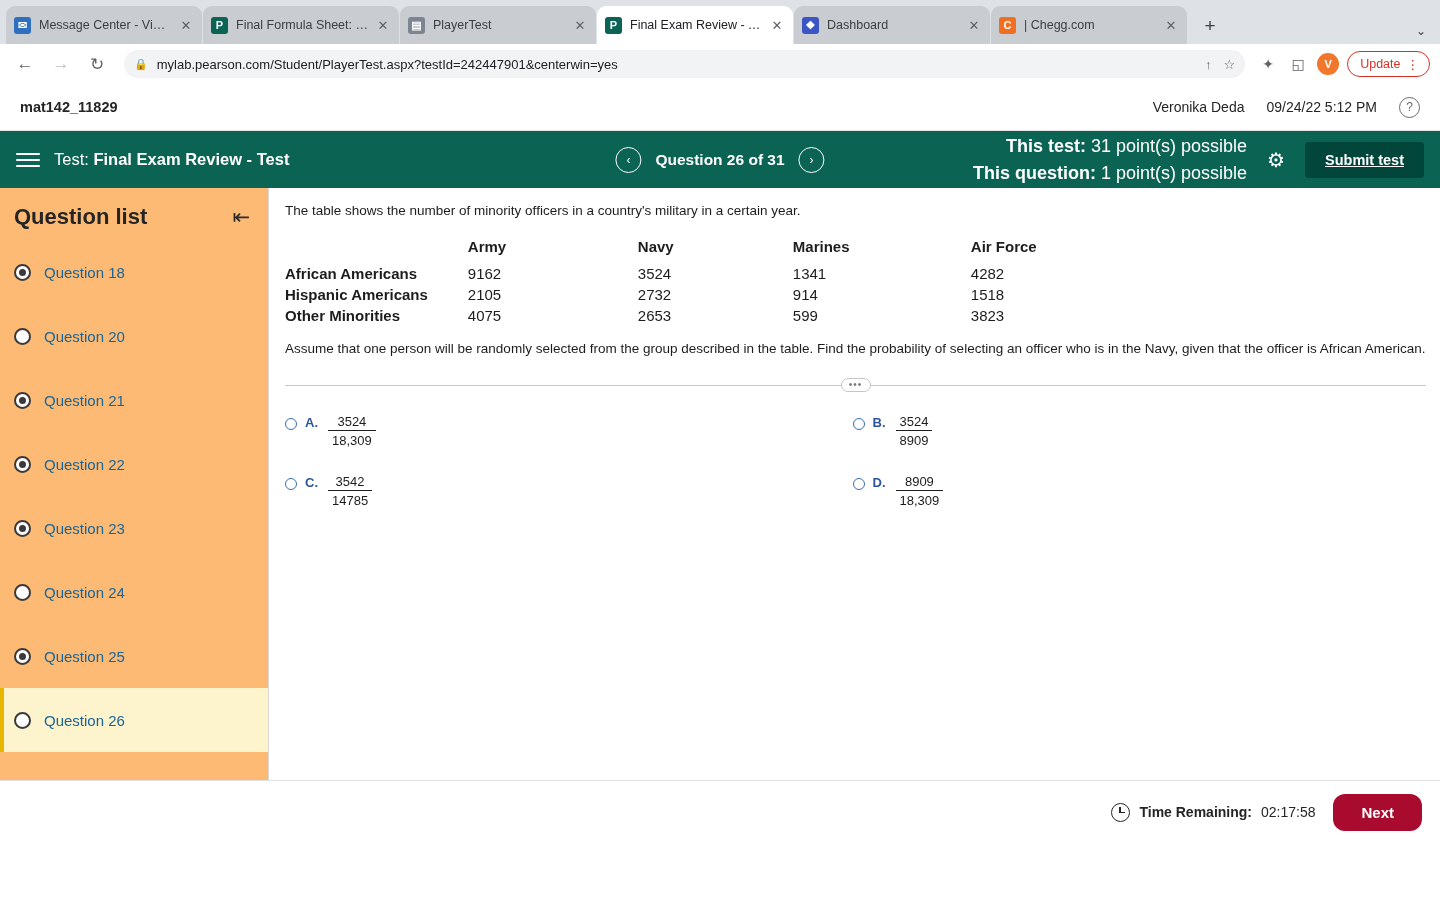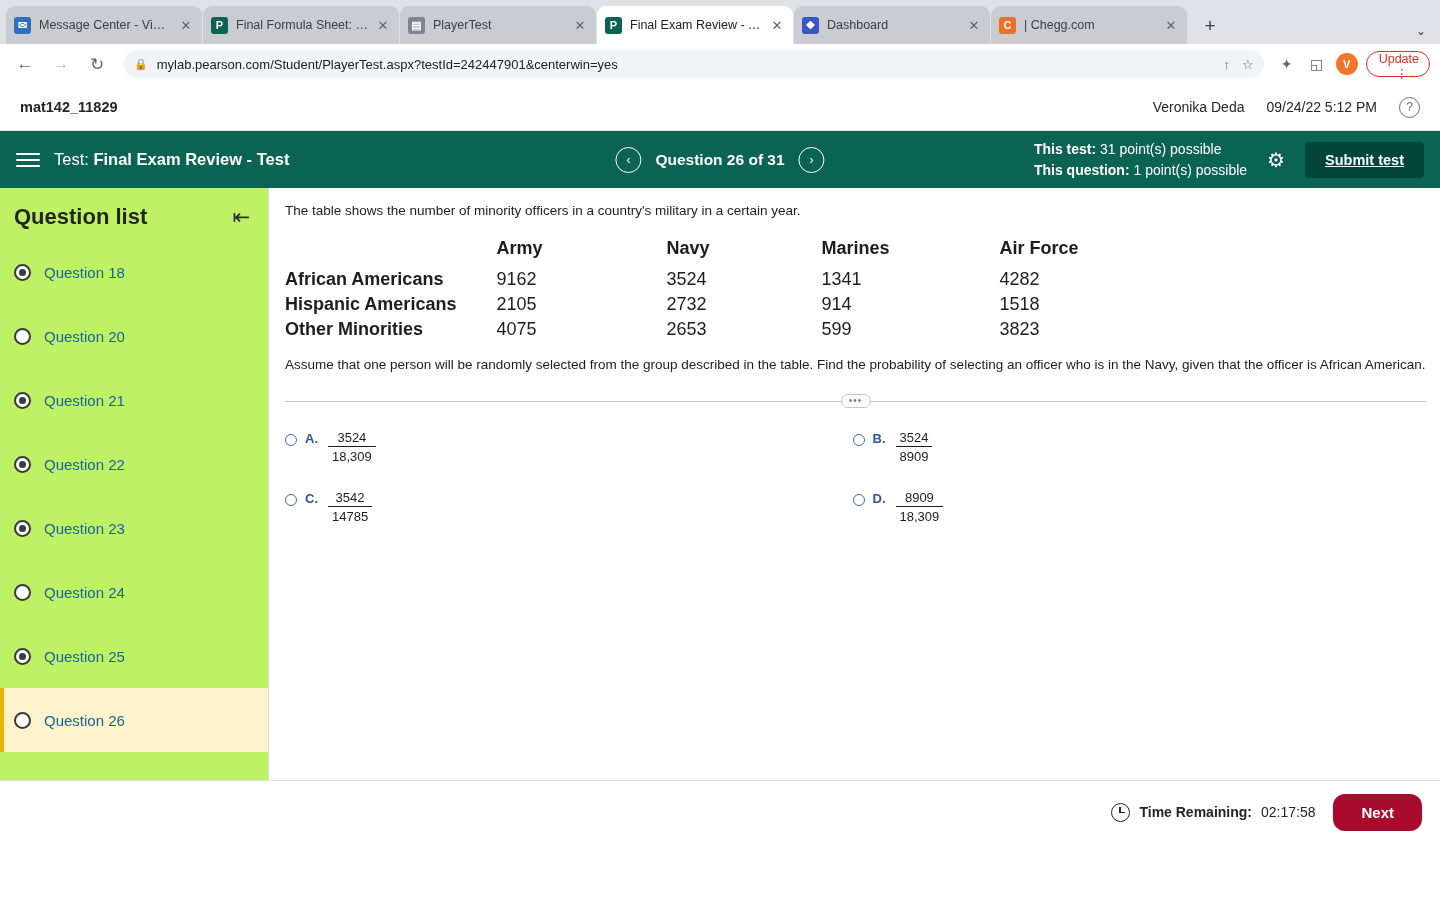--- a/index.html
+++ b/index.html
@@ -125,21 +125,20 @@
   .update-btn {
     height: 26px;
     border: 1px solid #d93025;
     color: #d93025;
     border-radius: 13px;
     display: flex; align-items: center;
     padding: 0 10px 0 12px;
     font-size: 12.5px;
     margin-left: 8px;
     white-space: nowrap;
-    flex-direction: column;
   }
   .update-btn .kebab { margin-left: 6px; letter-spacing: 0px; }
 
   
   .pearson-topbar {
     height: 47px;
     background: #ffffff;
     border-bottom: 1px solid #e3e3e3;
     display: flex;
     align-items: center;
@@ -201,21 +200,21 @@
     font-size: 12px;
     color: #fff;
   }
   .q-label { font-size: 15.5px; font-weight: bold; }
   .test-bar-right {
     margin-left: auto;
     display: flex;
     align-items: center;
     gap: 20px;
   }
-  .points-block { font-size: 14px; line-height: 1.45; }
+  .points-block { font-size: 18px; line-height: 1.45; text-align: right; }
   .points-block b { font-weight: bold; }
   .gear { font-size: 20px; color: #fff; }
   .submit-btn {
     background: #02453a;
     color: #fff;
     font-size: 14.5px;
     font-weight: bold;
     padding: 10px 20px;
     border-radius: 4px;
     white-space: nowrap;
@@ -225,21 +224,21 @@
   
   .content-wrap {
     display: flex;
     height: 592px;
     position: relative;
   }
   .qlist {
     width: 269px;
     flex: 0 0 269px;
     border-right: 1px solid #d8d8d8;
-    background: #bef264;
+    background: #fdba74;
     overflow: hidden;
     position: relative;
   }
   .qlist-head {
     display: flex;
     align-items: center;
     padding: 16px 18px 10px 14px;
   }
   .qlist-head h2 {
     margin: 0;
@@ -287,21 +286,21 @@
     flex: 1 1 auto;
     padding: 14px 0 0 16px;
     overflow: hidden;
     font-size: 13.5px;
     color: #1d1d1d;
   }
   .q-intro { margin: 0 0 16px 0; line-height: 1.35; }
   table.data-table {
     border-collapse: collapse;
     margin: 8px 0 14px 0;
-    font-size: 18px;
+    font-size: 15px;
   }
   table.data-table th {
     text-align: left;
     font-weight: bold;
     padding: 2px 0 8px 0;
   }
   table.data-table td { padding: 2px 0; }
   table.data-table .rowhead { font-weight: bold; padding-right: 40px; }
   table.data-table .c1 { width: 170px; }
   table.data-table .c2 { width: 155px; }

